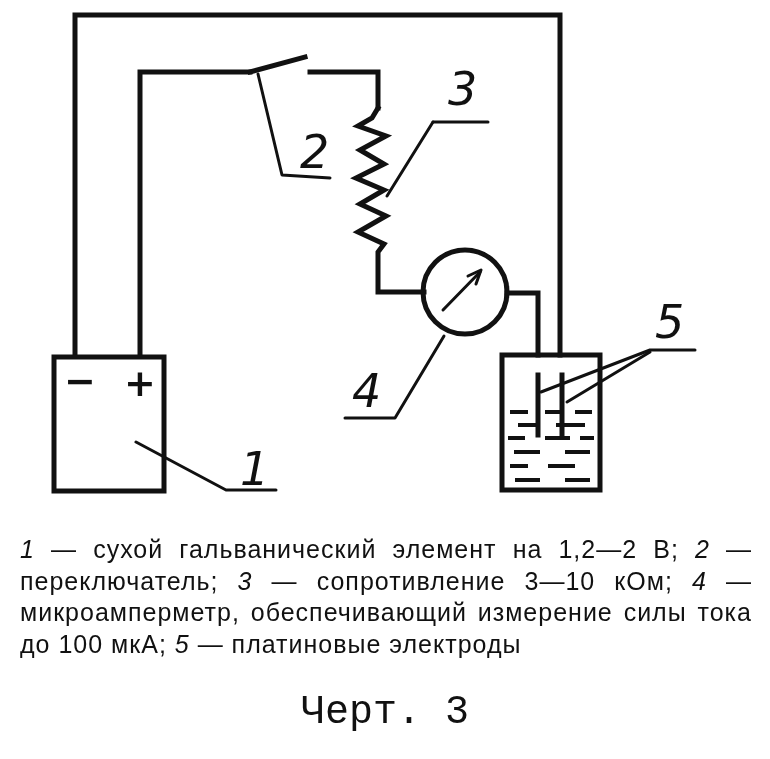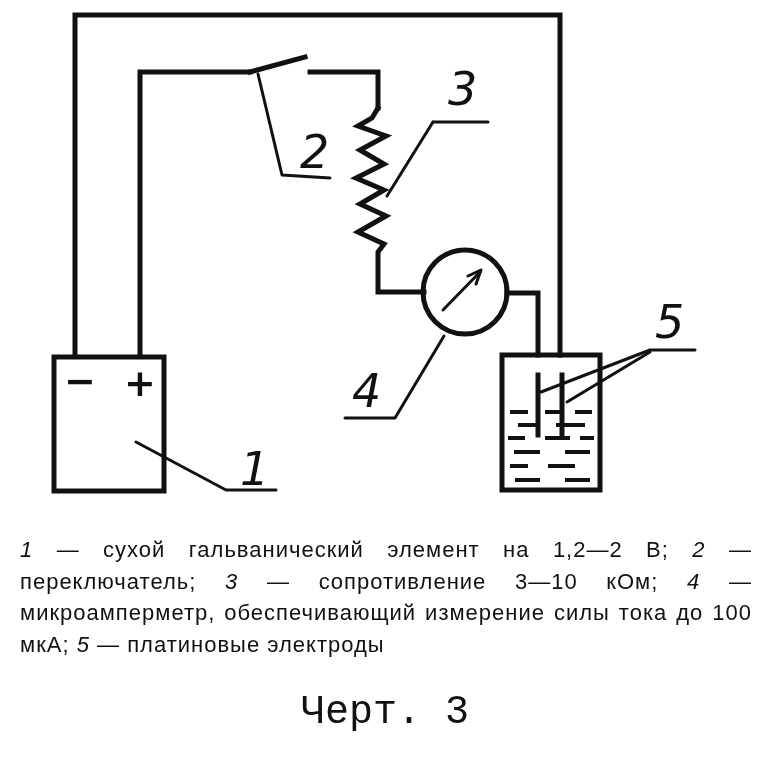--- a/index.html
+++ b/index.html
@@ -2,21 +2,21 @@
 <html><head>
 <meta charset="utf-8">
 <style>
   html, body { margin: 0; padding: 0; background: #ffffff; }
   body { width: 770px; height: 759px; position: relative; overflow: hidden; font-family: "Liberation Serif", "DejaVu Serif", serif; color: #111; }
   #diagram { position: absolute; left: 0; top: 0; width: 770px; height: 520px; }
   .wire { stroke: #111; stroke-width: 5; fill: none; stroke-linecap: square; stroke-linejoin: miter; }
   .thin { stroke: #111; stroke-width: 3; fill: none; stroke-linecap: round; stroke-linejoin: round; }
   .lbl { font-family: "DejaVu Sans", sans-serif; font-style: italic; font-size: 46px; fill: #111; }
   .sign { font-family: "DejaVu Sans", sans-serif; font-size: 38px; font-weight: bold; fill: #111; }
-  #caption { position: absolute; left: 20px; top: 534px; width: 732px; font-family: "Liberation Sans", "DejaVu Sans", sans-serif; font-size: 22px; line-height: 31.5px; letter-spacing: 1px; text-align: justify; font-stretch: condensed; }
+  #caption { position: absolute; left: 20px; top: 534px; width: 732px; font-family: "Liberation Sans", "DejaVu Sans", sans-serif; font-size: 25px; line-height: 31.5px; letter-spacing: 1px; text-align: justify; font-stretch: condensed; }
   #caption p { margin: 0; }
   #caption .num { font-style: italic; }
   #figure-title { position: absolute; left: 0; top: 690px; width: 770px; text-align: center; font-family: Liberation Mono, monospace; font-size: 40px; }
 </style>
 </head>
 <body>
 
 <svg id="diagram" viewBox="0 0 770 520" xmlns="http://www.w3.org/2000/svg">
 
   <g>

